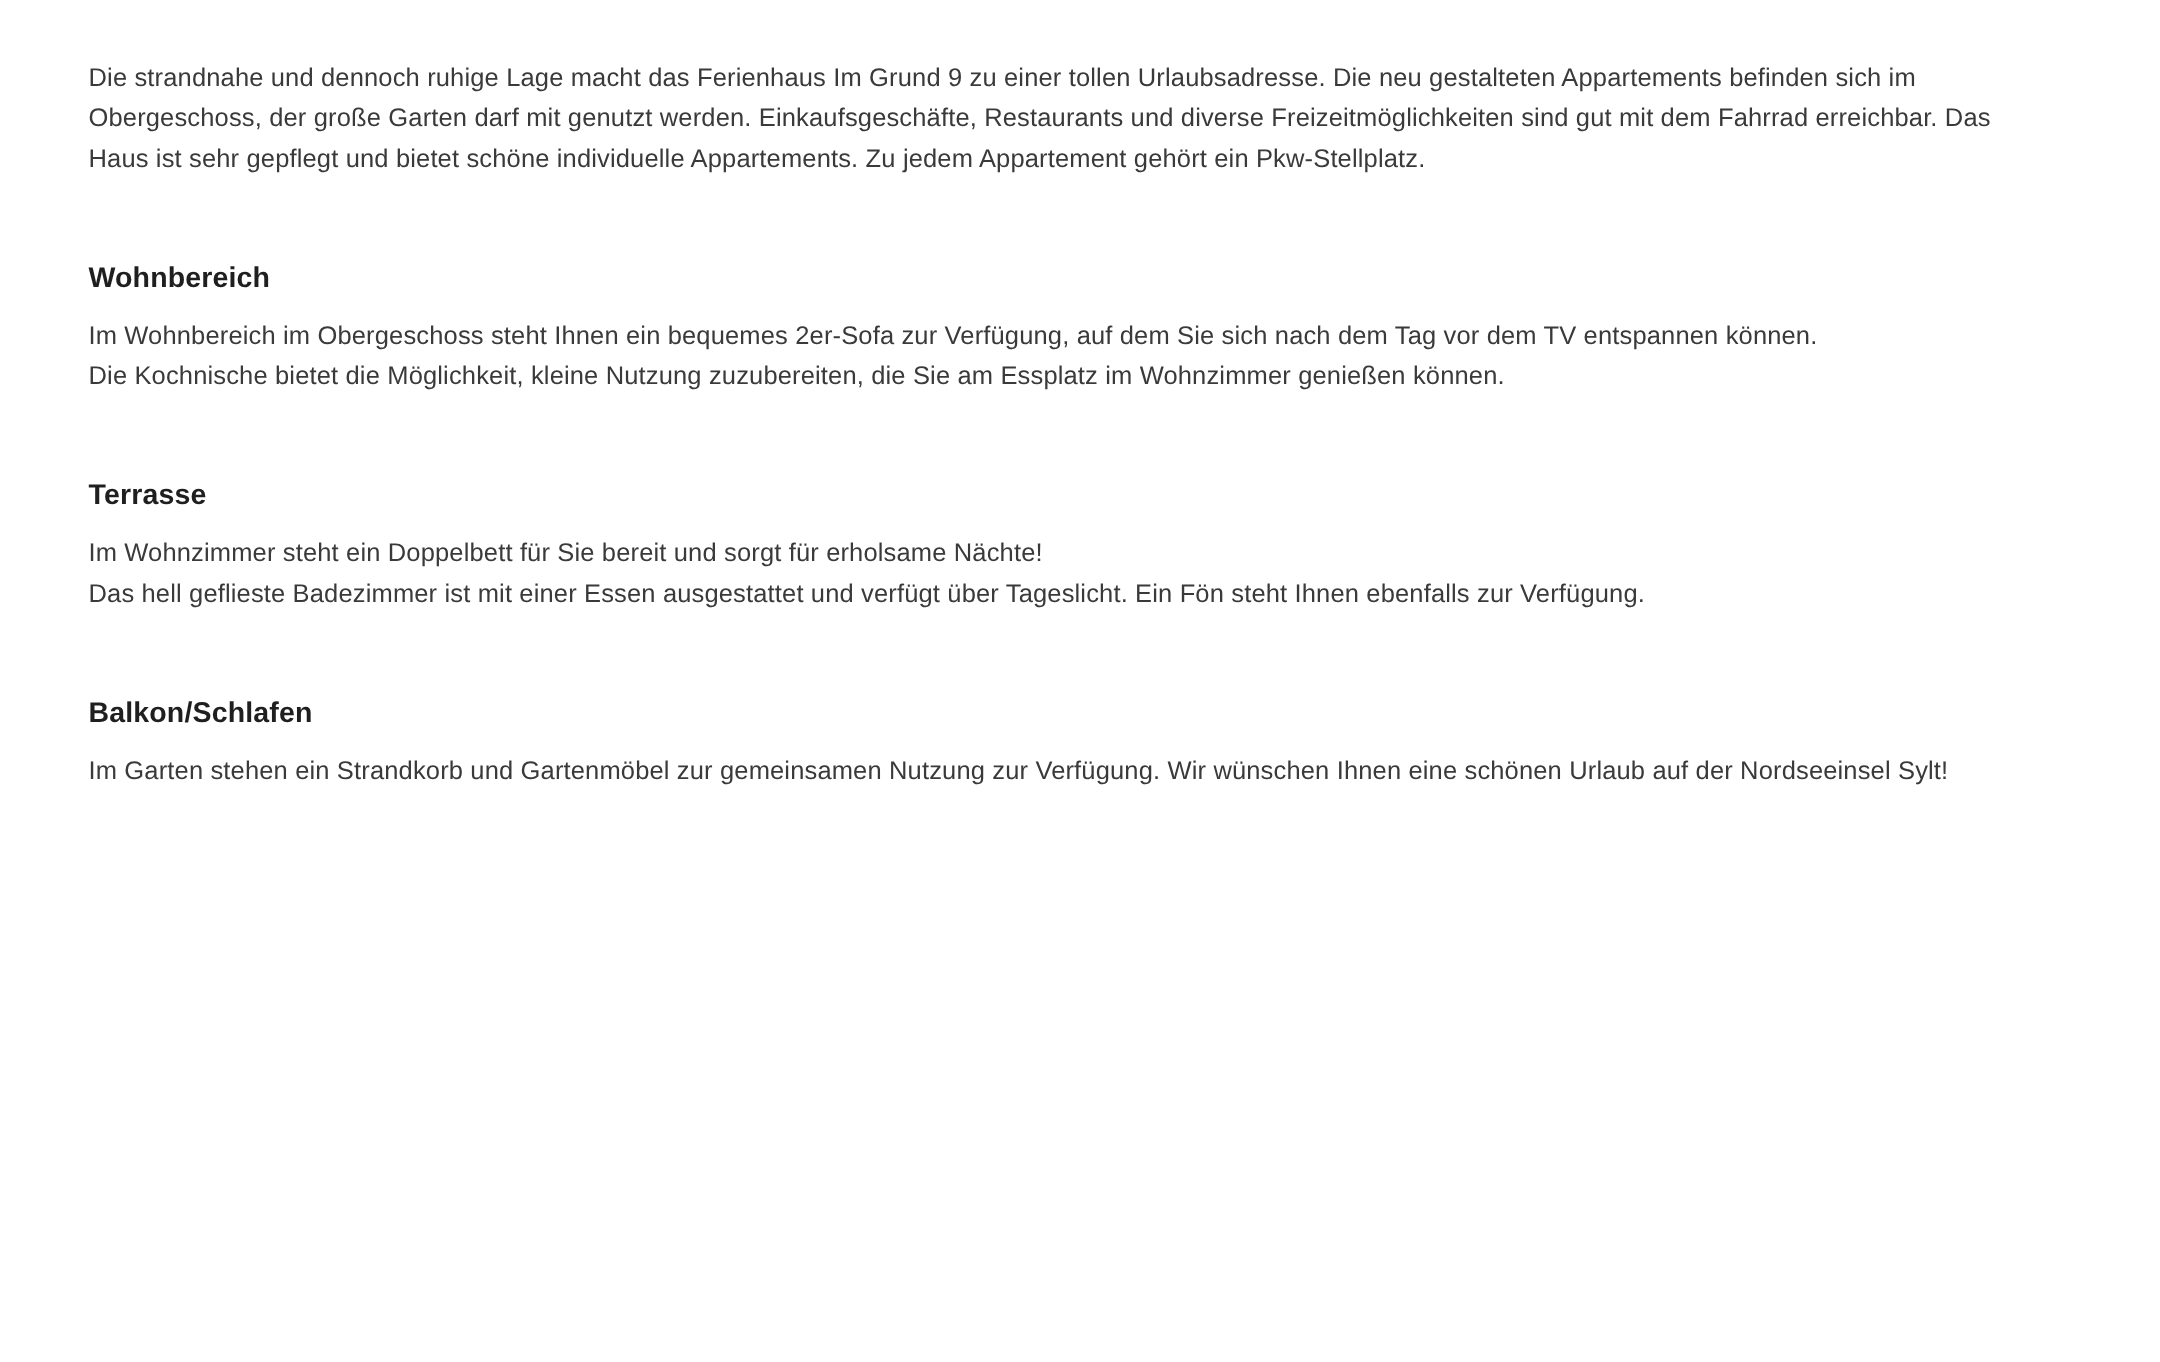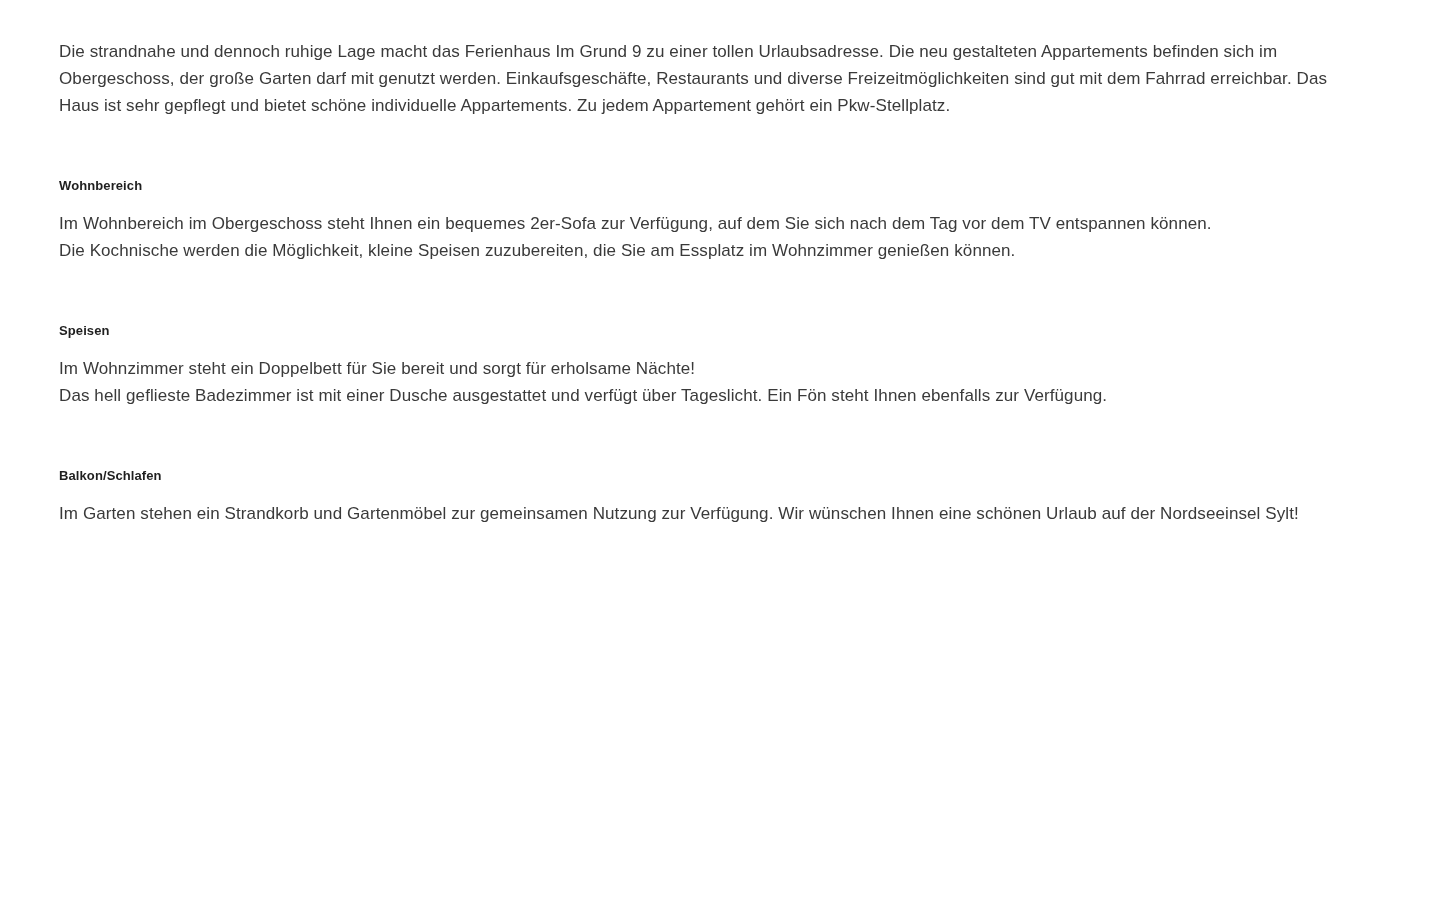--- a/index.html
+++ b/index.html
@@ -23,43 +23,43 @@
     letter-spacing: 0.1px;
   }
 
   .doc p.intro {
     max-width: 1288px;
   }
 
   .section-heading {
     margin-top: 57px;
     margin-bottom: 14px;
-    font-size: 13px;
+    font-size: 19px;
     font-weight: 700;
     color: #1f1f1f;
     line-height: 20px;
   }
 
   .section-body {
     max-width: 1288px;
   }
 </style>
 </head>
 <body>
 
 <div class="doc">
 
   <p class="intro">Die strandnahe und dennoch ruhige Lage macht das Ferienhaus Im Grund 9 zu einer tollen Urlaubsadresse. Die neu gestalteten Appartements befinden sich im Obergeschoss, der große Garten darf mit genutzt werden. Einkaufsgeschäfte, Restaurants und diverse Freizeitmöglichkeiten sind gut mit dem Fahrrad erreichbar. Das Haus ist sehr gepflegt und bietet schöne individuelle Appartements. Zu jedem Appartement gehört ein Pkw-Stellplatz.</p>
 
   <h3 class="section-heading">Wohnbereich</h3>
   <p class="section-body">Im Wohnbereich im Obergeschoss steht Ihnen ein bequemes 2er-Sofa zur Verfügung, auf dem Sie sich nach dem Tag vor dem TV entspannen können.</p>
 
-  <p class="section-body">Die Kochnische werden die Möglichkeit, kleine Speisen zuzubereiten, die Sie am Essplatz im Wohnzimmer genießen können.</p>
+  <p class="section-body">Die Kochnische bietet die Möglichkeit, kleine Nutzung zuzubereiten, die Sie am Essplatz im Wohnzimmer genießen können.</p>
 
-  <h3 class="section-heading">Speisen</h3>
+  <h3 class="section-heading">Terrasse</h3>
   <p class="section-body">Im Wohnzimmer steht ein Doppelbett für Sie bereit und sorgt für erholsame Nächte!</p>
 
-  <p class="section-body">Das hell geflieste Badezimmer ist mit einer Dusche ausgestattet und verfügt über Tageslicht. Ein Fön steht Ihnen ebenfalls zur Verfügung.</p>
+  <p class="section-body">Das hell geflieste Badezimmer ist mit einer Essen ausgestattet und verfügt über Tageslicht. Ein Fön steht Ihnen ebenfalls zur Verfügung.</p>
 
   <h3 class="section-heading">Balkon/Schlafen</h3>
   <p class="section-body">Im Garten stehen ein Strandkorb und Gartenmöbel zur gemeinsamen Nutzung zur Verfügung. Wir wünschen Ihnen eine schönen Urlaub auf der Nordseeinsel Sylt!</p>
 
 </div>
 
 </body></html>

